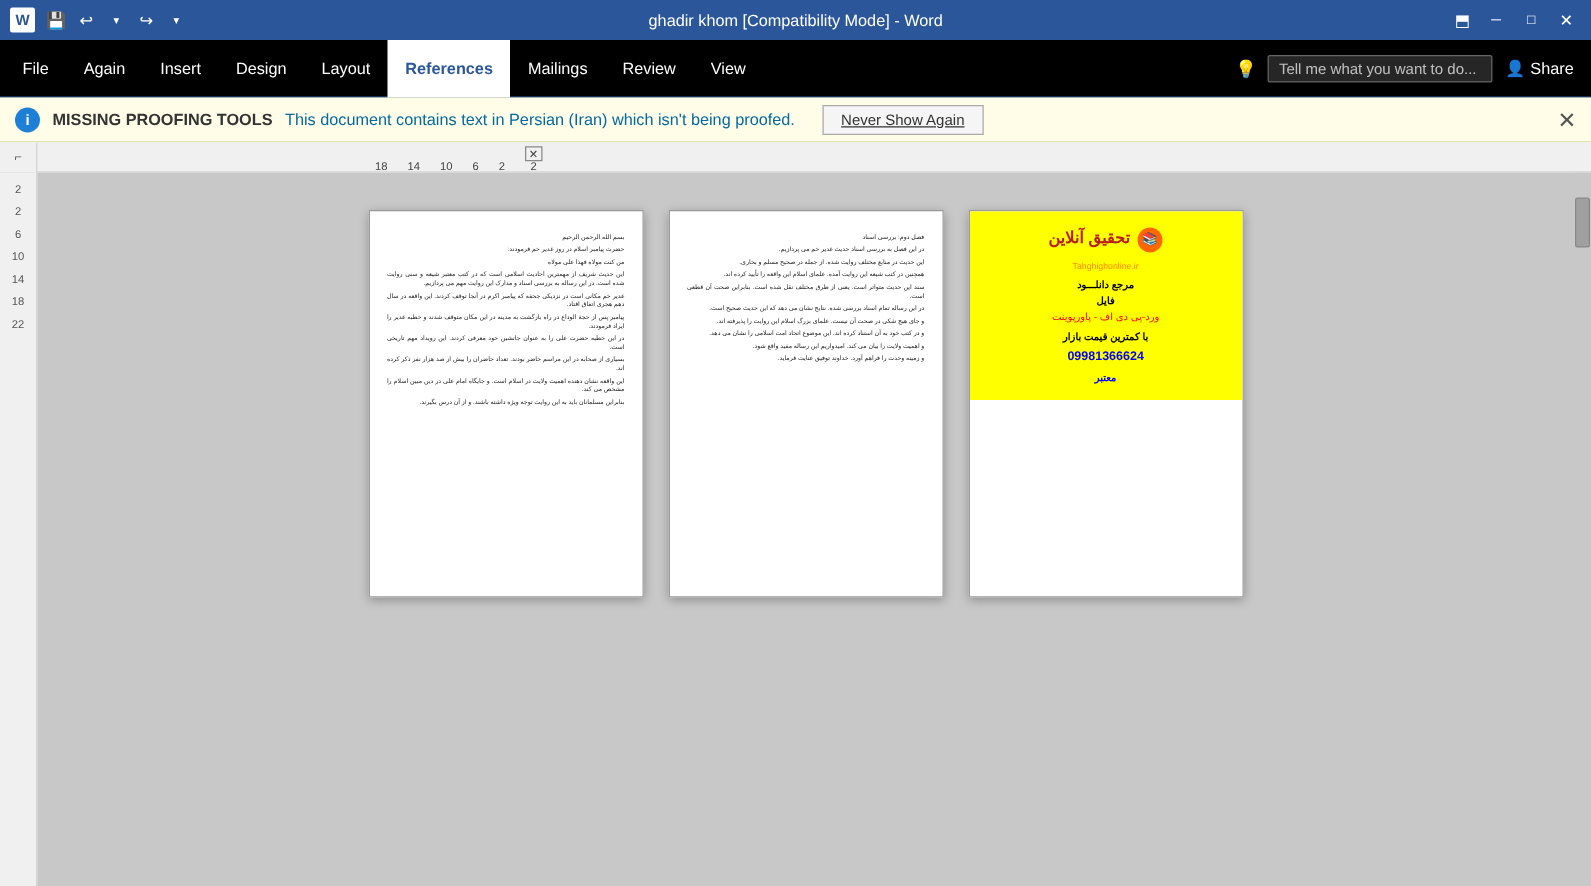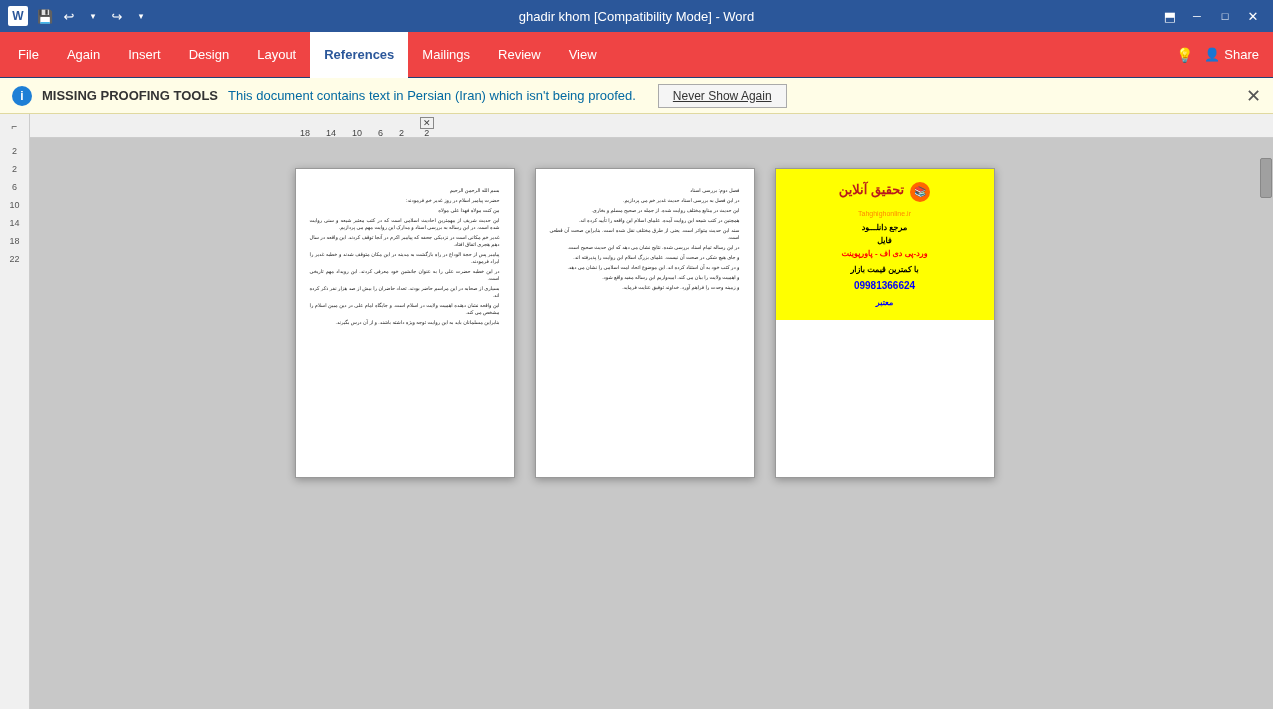--- a/index.html
+++ b/index.html
@@ -48,21 +48,21 @@
       width: 22px; height: 22px;
       display: flex; align-items: center; justify-content: center;
       cursor: pointer;
       color: white;
       font-size: 13px;
       border: none; background: none;
     }
 
     
     .ribbon {
-      background: #ef4444;
+      background: #000000;
       height: 46px;
       display: flex;
       align-items: center;
       padding: 0 4px;
       border-bottom: 1px solid #1e4078;
     }
     .ribbon-tab {
       padding: 8px 14px;
       font-size: 13px;
       color: white;
@@ -275,21 +275,21 @@
     }
     .ad-line {
       font-size: 8px;
       color: #000;
       font-weight: bold;
       margin-bottom: 2px;
     }
     .ad-highlight {
       font-size: 8px;
       color: #ff0000;
-      font-weight: bold;
+      font-weight: normal;
     }
     .ad-phone {
       font-size: 10px;
       color: #0000ff;
       font-weight: bold;
       margin-top: 4px;
     }
     .ad-logo-area {
       display: flex;
       align-items: center;
@@ -353,20 +353,21 @@
   <div class="ribbon-tab">Insert</div>
   <div class="ribbon-tab">Design</div>
   <div class="ribbon-tab">Layout</div>
   <div class="ribbon-tab active">References</div>
   <div class="ribbon-tab">Mailings</div>
   <div class="ribbon-tab">Review</div>
   <div class="ribbon-tab">View</div>
 
   <div class="ribbon-search">
     <span style="font-size:14px;">💡</span>
+    <input class="ribbon-search-input" placeholder="Tell me what you want to do..." style="">
   </div>
   <button class="share-btn">
     <span>👤</span>
     <span>Share</span>
   </button>
 </div>
 
 <div class="notification-bar">
   <div class="notif-icon">i</div>
   <span class="notif-bold">MISSING PROOFING TOOLS</span>

